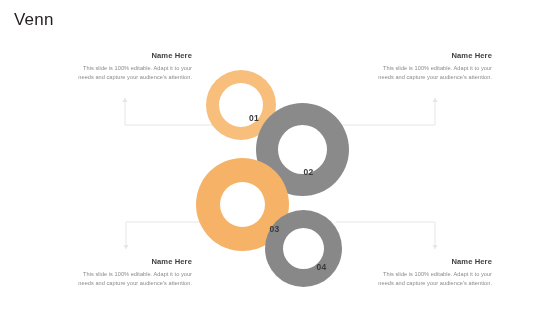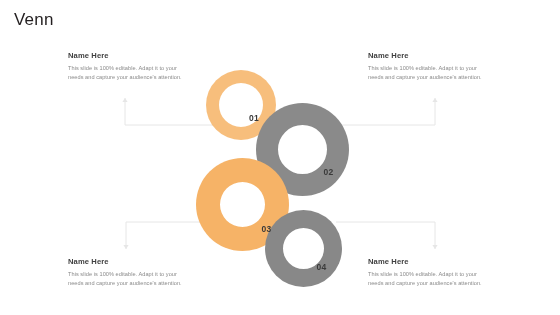--- a/index.html
+++ b/index.html
@@ -34,21 +34,21 @@
   .connector {
     position: absolute;
     pointer-events: none;
   }
   .conn-svg { display: block; }
 
   
   .text-block {
     position: absolute;
     width: 124px;
-    text-align: left;
+    text-align: right;
   }
   .tb-title {
     font-size: 7.6px;
     font-weight: 700;
     color: #3f3f3f;
     line-height: 1.1;
     margin: 0 0 4px 0;
     letter-spacing: 0.1px;
   }
   .tb-body {
@@ -162,24 +162,24 @@
   <div id="venn-group">
 
     <div class="ring" id="ring-01"></div>
     <div class="ring" id="ring-02"></div>
     <div class="ring" id="ring-03"></div>
     <div class="ring" id="ring-04"></div>
 
     <div class="ring lbl-layer" style="left:206px; top:70px; width:96px; height:96px; border:none; background:none;">
       <span class="ring-label">01</span>
     </div>
-    <div class="ring lbl-layer" style="left:260px; top:103px; width:137px; height:137px; border:none; background:none;">
+    <div class="ring lbl-layer" style="left:240px; top:103px; width:137px; height:137px; border:none; background:none;">
       <span class="ring-label">02</span>
     </div>
-    <div class="ring lbl-layer" style="left:196px; top:158px; width:141px; height:141px; border:none; background:none;">
+    <div class="ring lbl-layer" style="left:204px; top:158px; width:141px; height:141px; border:none; background:none;">
       <span class="ring-label">03</span>
     </div>
     <div class="ring lbl-layer" style="left:265px; top:210px; width:113px; height:113px; border:none; background:none;">
       <span class="ring-label">04</span>
     </div>
   </div>
 
   <div class="text-block tb-tl">
     <p class="tb-title">Name Here</p>
     <p class="tb-body">This slide is 100% editable. Adapt it to your needs and capture your audience's attention.</p>

